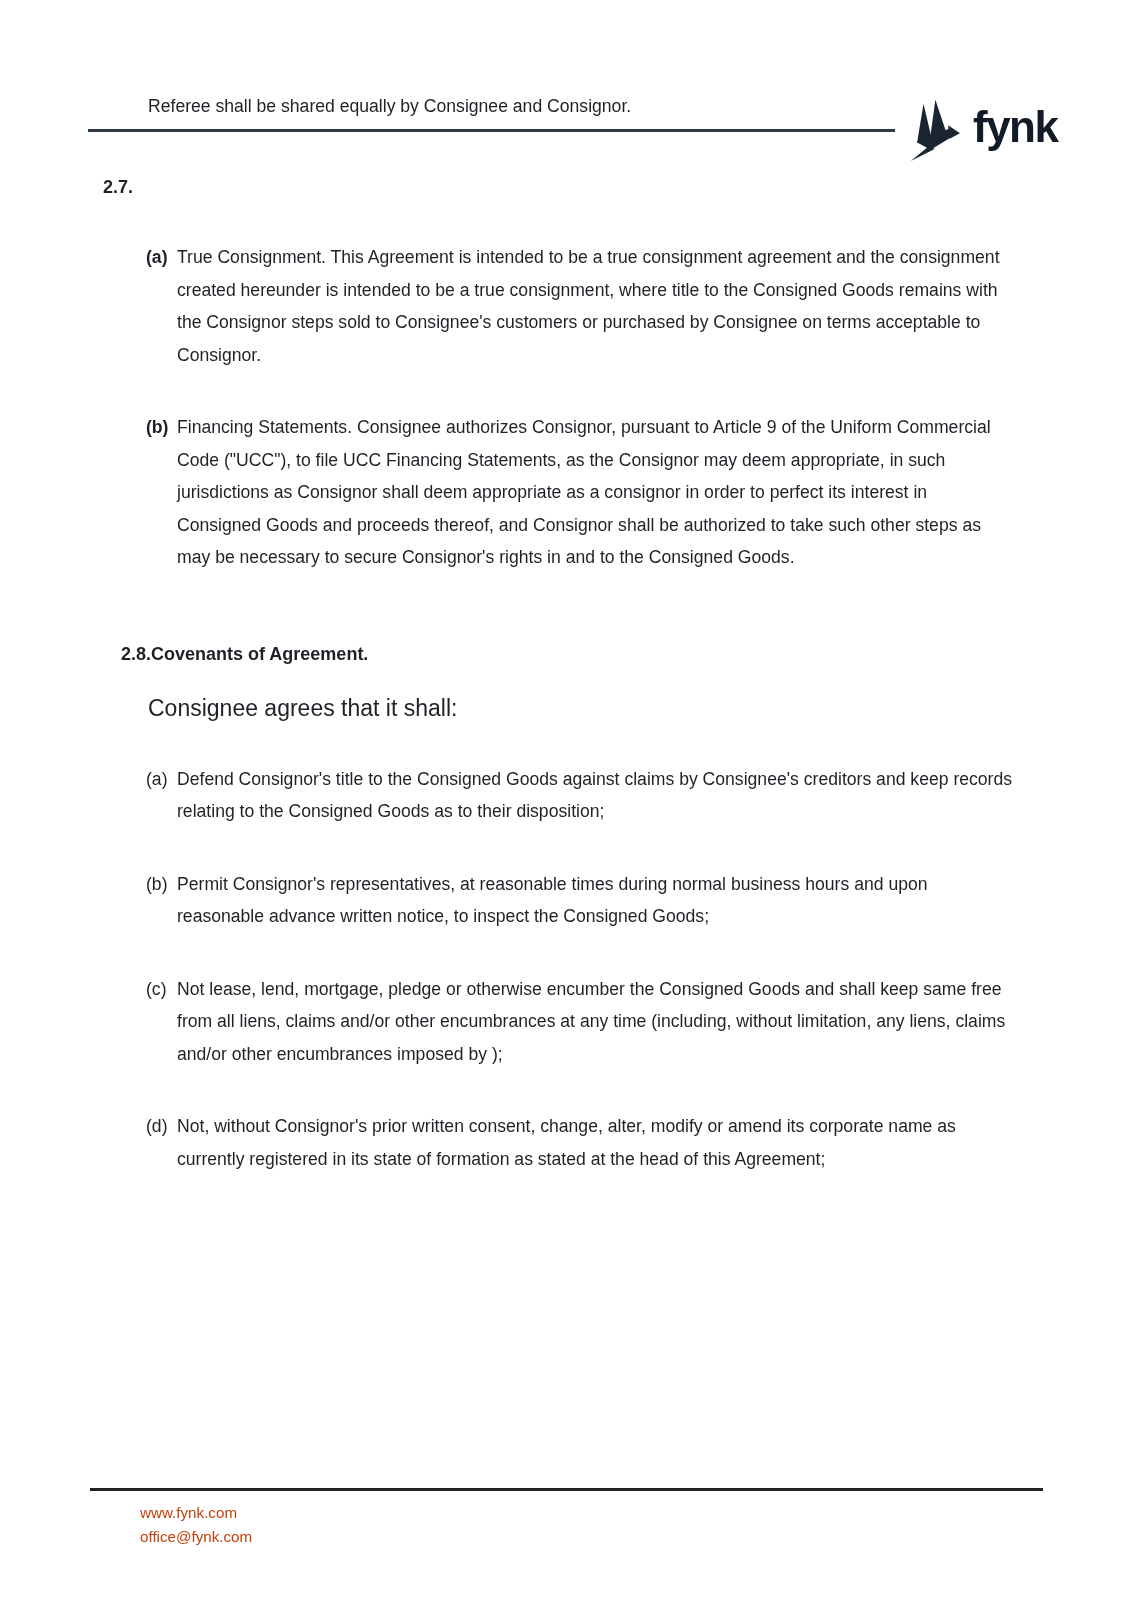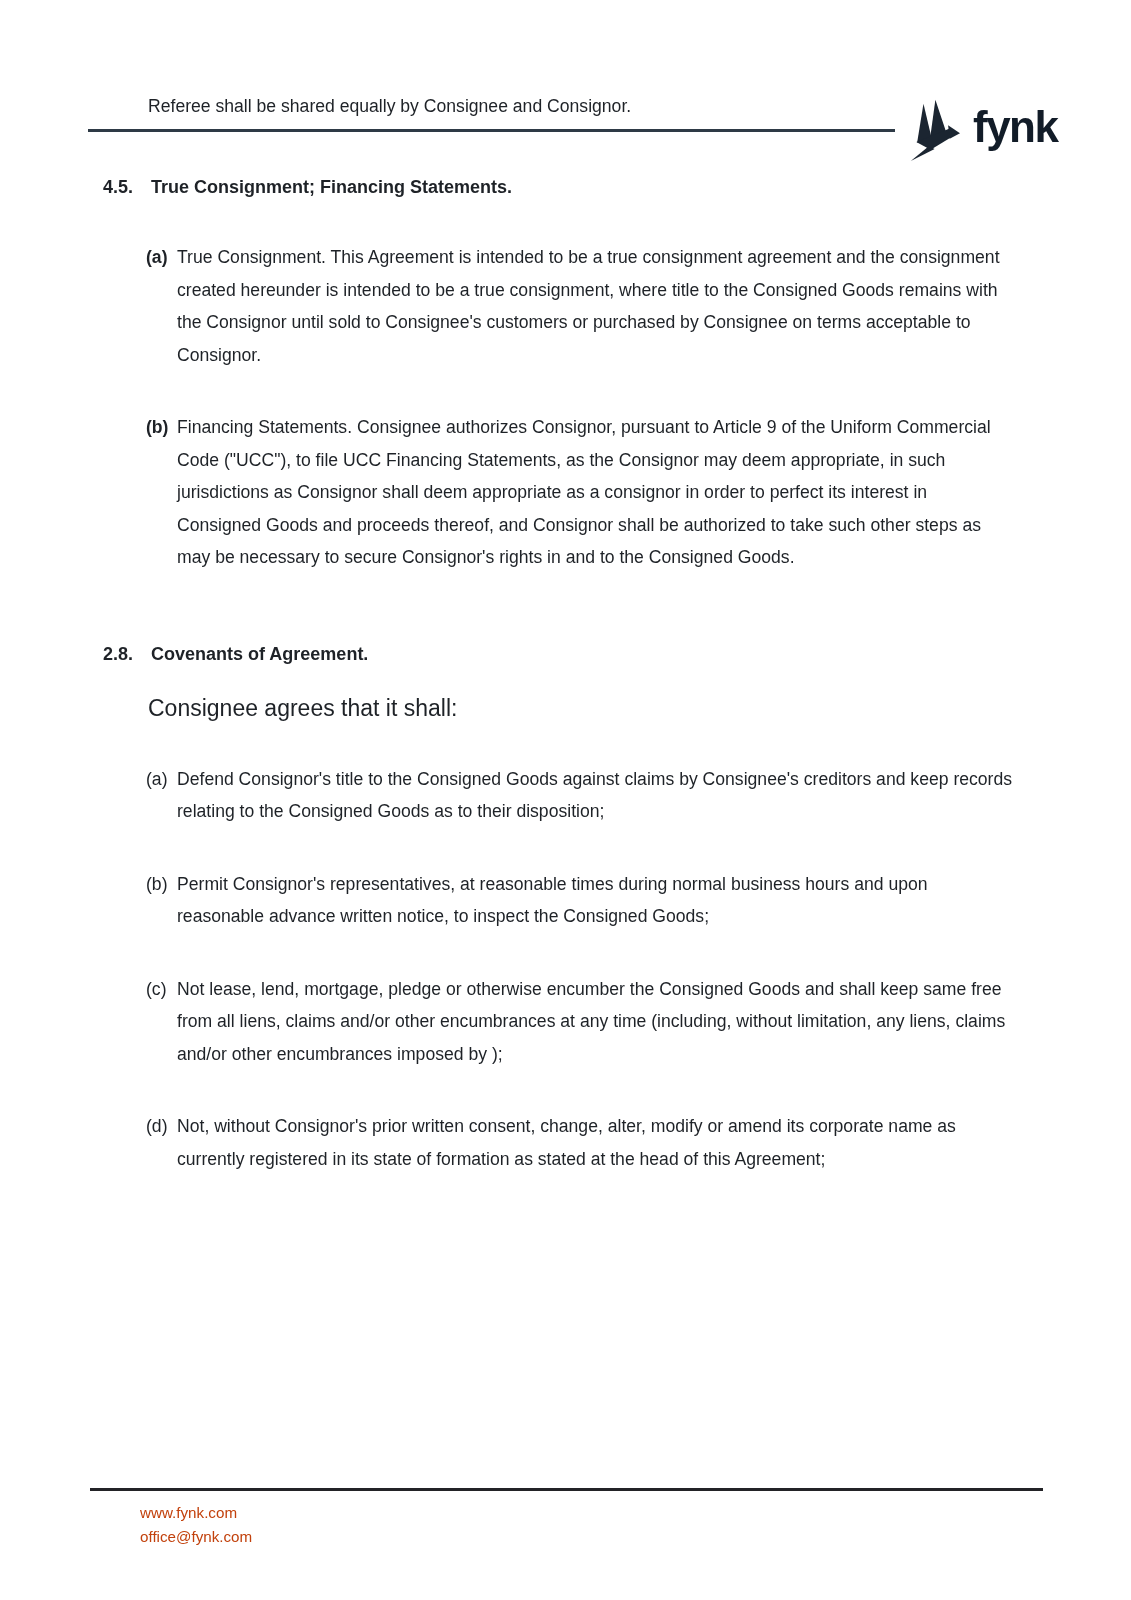--- a/index.html
+++ b/index.html
@@ -34,21 +34,21 @@
     margin:90px 100px 0 148px;
     font-size:17.6px; line-height:32.5px;
   }
   .sec-head {
     display:flex;
     margin-left:103px; margin-right:100px;
     font-weight:700; font-size:18px; line-height:32.5px;
   }
   .sec-head .sec-num { width:48px; flex:none; }
   .sec-head-1 { margin-top:48px; }
-  .sec-head-2 { margin-top:64px; }
+  .sec-head-2 { margin-top:64px;text-align:right; }
 
   .intro {
     margin:22px 100px 0 148px;
     font-size:23px; line-height:32.5px;
   }
 
   .item {
     display:flex;
     margin-left:146px; margin-right:116px;
     font-size:17.6px; line-height:32.5px;
@@ -85,27 +85,26 @@
       <polygon points="53,33 68,43 55,50"></polygon>
       <polygon points="13,54 55,37 59,47 31,64"></polygon>
       <polygon points="29,59 36,63 6,78"></polygon>
     </svg>
     <span class="wordmark">fynk</span>
   </div>
 
   <p class="carry">Referee shall be shared equally by Consignee and Consignor.</p>
 
   <div class="sec-head sec-head-1">
-    <span class="sec-num">4.5.</span>
-    <span class="sec-title">True Consignment; Financing Statements.</span>
+    <span class="sec-num">2.7.</span>
   </div>
 
   <div class="item mt-a">
     <span class="marker bold">(a)</span>
-    <p class="itext"><span class="lead">True Consignment.</span> <span>This Agreement is intended to be a true consignment agreement and the consignment created hereunder is intended to be a true consignment, where title to the Consigned Goods remains with the Consignor until sold to Consignee's customers or purchased by Consignee on terms acceptable to Consignor.</span></p>
+    <p class="itext"><span class="lead">True Consignment.</span> <span>This Agreement is intended to be a true consignment agreement and the consignment created hereunder is intended to be a true consignment, where title to the Consigned Goods remains with the Consignor steps sold to Consignee's customers or purchased by Consignee on terms acceptable to Consignor.</span></p>
   </div>
 
   <div class="item mt-b">
     <span class="marker bold">(b)</span>
     <p class="itext"><span class="lead">Financing Statements.</span> <span>Consignee authorizes Consignor, pursuant to Article 9 of the Uniform Commercial Code ("UCC"), to file UCC Financing Statements, as the Consignor may deem appropriate, in such jurisdictions as Consignor shall deem appropriate as a consignor in order to perfect its interest in Consigned Goods and proceeds thereof, and Consignor shall be authorized to take such other steps as may be necessary to secure Consignor's rights in and to the Consigned Goods.</span></p>
   </div>
 
   <div class="sec-head sec-head-2">
     <span class="sec-num">2.8.</span>
     <span class="sec-title">Covenants of Agreement.</span>

